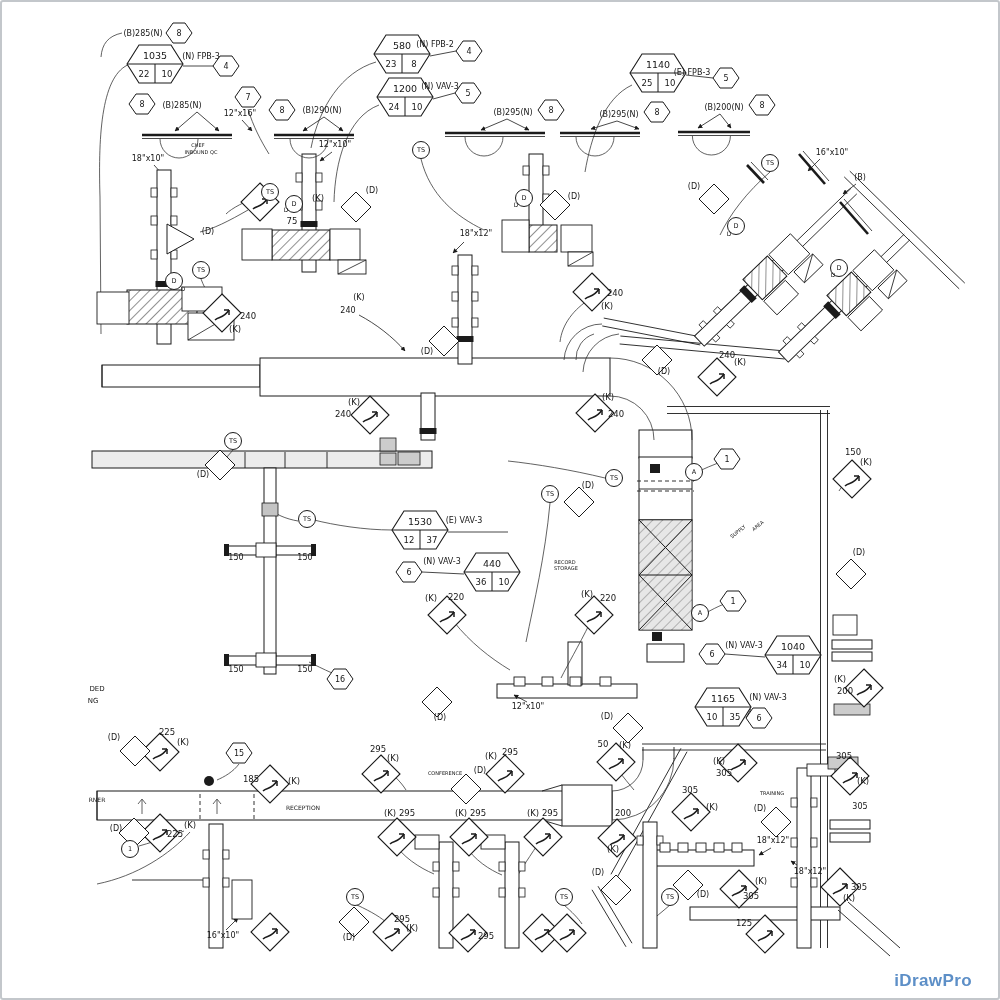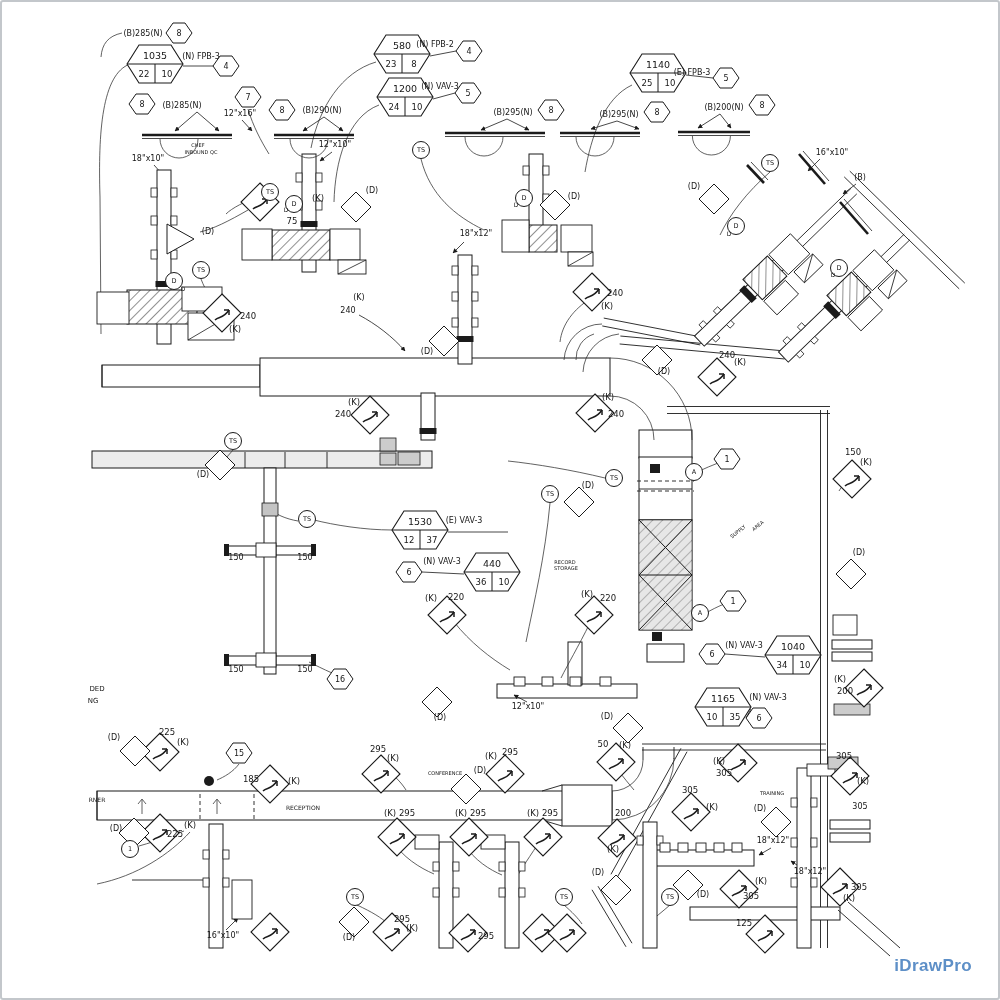--- a/index.html
+++ b/index.html
@@ -1,20 +1,20 @@
 <!DOCTYPE html>
 <html><head>
 <meta charset="utf-8">
 <style>
   html,body{margin:0;padding:0;background:#fff;}
   .frame{position:relative;width:1000px;height:1000px;background:#fff;
          border:2px solid #c3c7cb;border-radius:3px;box-sizing:border-box;overflow:hidden;}
   svg{position:absolute;left:0;top:0;}
   svg text{font-family:"DejaVu Sans",sans-serif;fill:#161616;}
-  .wm{position:absolute;right:26px;bottom:22px;font:600 17px "Liberation Sans",sans-serif;
+  .wm{position:absolute;right:26px;bottom:7px;font:600 17px "Liberation Sans",sans-serif;
       color:#5d8fc7;letter-spacing:.4px;}
 </style>
 </head>
 <body>
 
 <div class="frame">
   <svg id="drw" viewBox="0 0 1000 1000" width="1000" height="1000">
       <defs>
         <pattern id="hp" width="7" height="7" patternUnits="userSpaceOnUse" patternTransform="rotate(45)">
           <rect width="7" height="7" fill="#fff"></rect>

